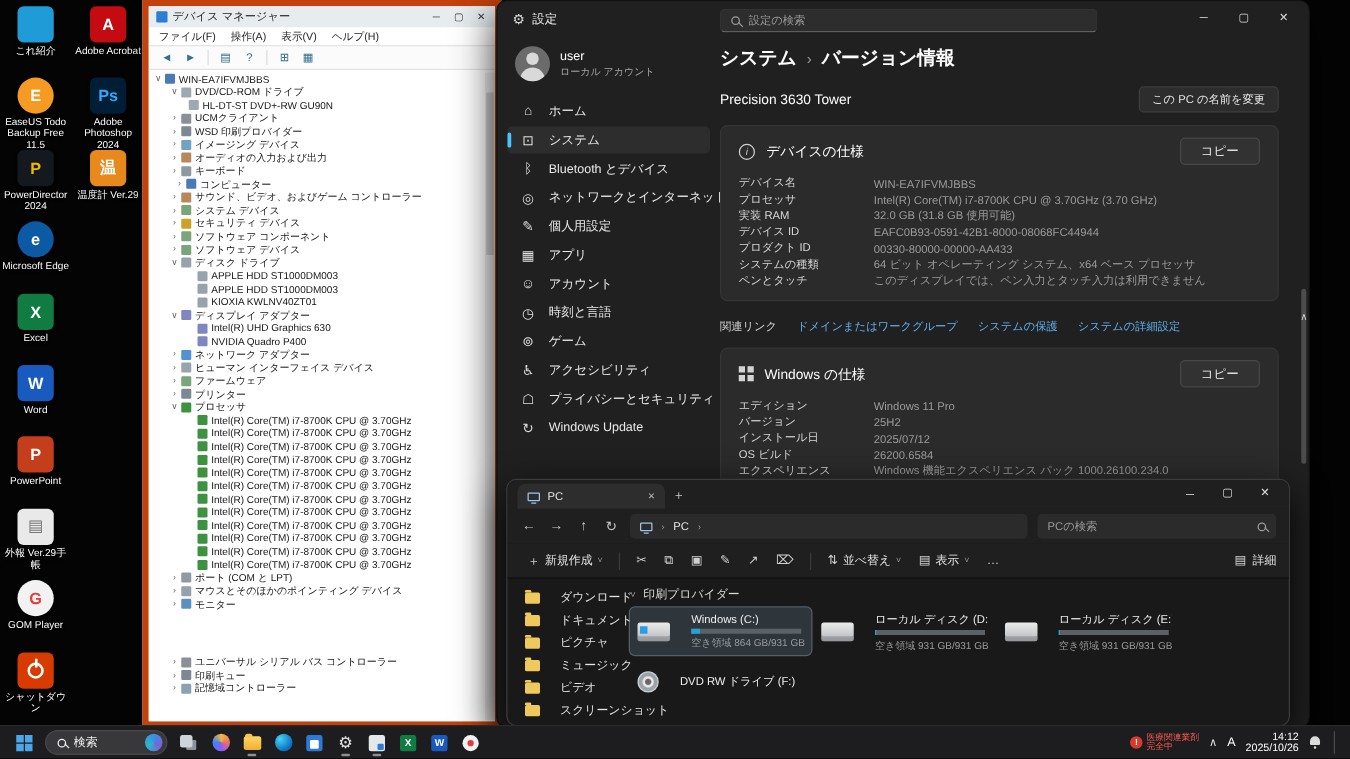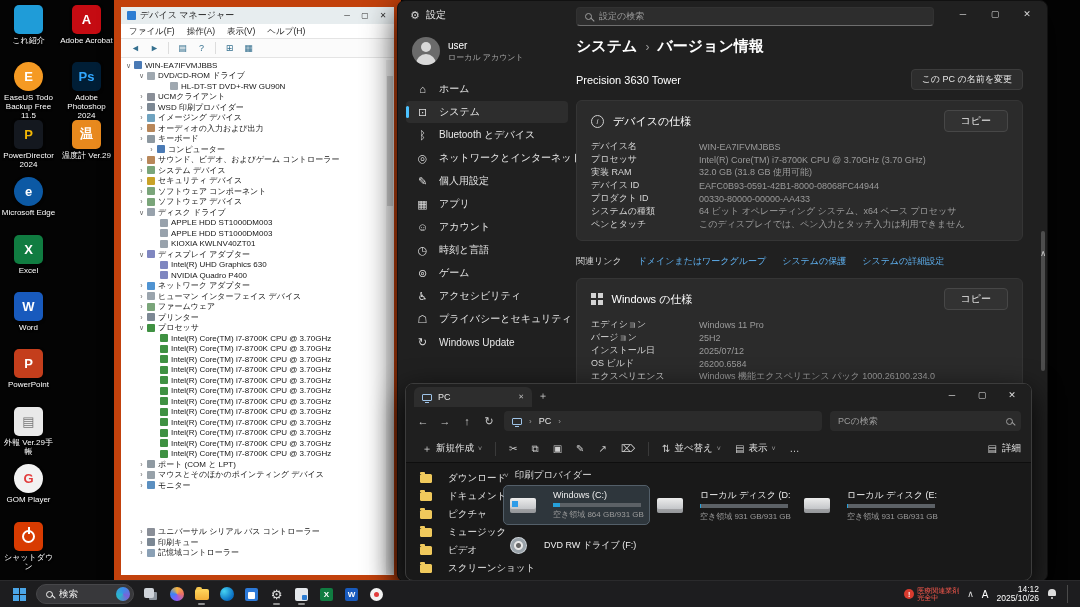--- a/index.html
+++ b/index.html
@@ -8,21 +8,21 @@
 .screen{position:relative;width:1080px;height:607px;background:#040404;overflow:hidden}
 
 
 .desk-icon{position:absolute;width:55px;text-align:center;z-index:0}
 .desk-icon .ic{width:29px;height:29px;margin:0 auto 2px;border-radius:5px;display:flex;align-items:center;justify-content:center;color:#fff;font-weight:bold;font-size:13px;box-shadow:0 1px 3px rgba(0,0,0,.7)}
 .desk-icon .lbl{font-size:8px;line-height:9px;color:#fff;text-shadow:0 1px 2px #000}
 .pwr{width:13px;height:13px;border:2px solid #fff;border-radius:50%;position:relative;display:block}
 .pwr::after{content:"";position:absolute;left:3.5px;top:-5px;width:2px;height:7px;background:#fff}
 
 
-.devmgr{position:absolute;left:114px;top:0;width:287px;height:582px;background:#fff;border:7px solid #c2410c;box-shadow:3px 3px 14px rgba(0,0,0,.75);display:flex;flex-direction:column;z-index:1}
+.devmgr{position:absolute;left:114px;top:0;width:287px;height:582px;background:#fff;border:5px solid #c2410c;box-shadow:3px 3px 14px rgba(0,0,0,.75);display:flex;flex-direction:column;z-index:1}
 .dm-titlebar{height:17px;background:#e7edef;display:flex;align-items:center;gap:4px;padding:0 2px 0 6px;font-size:9px;color:#1c1c1c;flex:0 0 17px}
 .dm-appicon{width:9px;height:9px;background:#2d7dd2;border-radius:1px;flex:0 0 9px}
 .dm-title{flex:1;white-space:nowrap;overflow:hidden}
 .dm-ctrls{display:flex}
 .dm-ctrl{width:18px;text-align:center;font-size:8px;color:#333}
 .dm-menubar{height:14px;background:#fff;display:flex;align-items:flex-end;padding-left:2px;flex:0 0 14px}
 .dm-menu{font-size:8.5px;color:#222;padding:0 6px}
 .dm-toolbar{height:20px;background:#fbfbfb;border-top:1px solid #e4e4e4;border-bottom:1px solid #e4e4e4;display:flex;align-items:center;padding-left:6px;gap:2px;flex:0 0 20px}
 .dm-tool{width:17px;height:16px;display:flex;align-items:center;justify-content:center;font-size:9px;color:#35708f;border-radius:2px}
 .dm-sep{width:1px;height:12px;background:#ddd;margin:0 3px}
@@ -37,21 +37,21 @@
 .ticon-disk{background:#98a2ac}.ticon-display{background:#7f86c0}.ticon-net{background:#4f93d2}
 .ticon-hid{background:#9aa4ad}.ticon-cpu{background:#3f9142}.ticon-port{background:#8f9aa2}
 .ticon-mouse{background:#97a1a9}.ticon-monitor{background:#5b8fc0}.ticon-storage{background:#8aa0b5}
 .dm-scroll{position:absolute;right:0;top:53px;bottom:1px;width:8px;background:#f1f1f1}
 .dm-thumb{position:absolute;left:1px;right:1px;top:16px;height:130px;background:#cfcfcf;display:block}
 
 
 .settings{position:absolute;left:397px;top:0;width:651px;height:582px;background:#202020;border:1px solid #111;border-radius:8px;box-shadow:0 10px 32px rgba(0,0,0,.85);z-index:2;color:#fff;overflow:hidden}
 .st-app{position:absolute;left:12px;top:7px;display:flex;gap:6px;align-items:center;font-size:10px;color:#e8e8e8}
 .st-gear{font-size:11px;color:#d6d6d6}
-.st-search{position:absolute;left:178px;top:6px;width:358px;height:19px;background:#2d2d2d;border:1px solid #323232;border-bottom-color:#6e6e6e;border-radius:4px;display:flex;align-items:center;gap:7px;padding:0 8px;font-size:9px;color:#9c9c9c}
+.st-search{position:absolute;left:178px;top:6px;width:302px;height:19px;background:#2d2d2d;border:1px solid #323232;border-bottom-color:#6e6e6e;border-radius:4px;display:flex;align-items:center;gap:7px;padding:0 8px;font-size:9px;color:#9c9c9c}
 .st-ctrls{position:absolute;right:4px;top:0;display:flex}
 .st-ctrl{width:32px;height:26px;display:flex;align-items:center;justify-content:center;font-size:9px;color:#d8d8d8}
 .mag{width:7px;height:7px;border:1.2px solid currentColor;border-radius:50%;position:relative;flex:0 0 7px;display:inline-block}
 .mag::after{content:"";position:absolute;width:4.5px;height:1.2px;background:currentColor;transform:rotate(45deg);right:-3.5px;bottom:-1px}
 .st-side{position:absolute;left:0;top:28px;width:178px;bottom:0;padding:4px 8px}
 .st-user{display:flex;gap:8px;align-items:center;padding:4px 6px 12px}
 .st-avatar{width:28px;height:28px;border-radius:50%;background:#6b6b6b;position:relative;overflow:hidden;flex:0 0 28px}
 .st-avatar::before{content:"";position:absolute;left:9px;top:5px;width:10px;height:10px;border-radius:50%;background:#d9d9d9}
 .st-avatar::after{content:"";position:absolute;left:4px;top:17px;width:20px;height:12px;border-radius:10px 10px 0 0;background:#d9d9d9}
 .st-user-name{font-size:10px;color:#fff;line-height:12px}
@@ -258,21 +258,21 @@
         <div class="trow" style="padding-left: 3px;">
           <span class="texp">∨</span>
           <span class="ticon ticon-pc"></span>
           <span class="tlbl">WIN-EA7IFVMJBBS</span>
         </div>
         <div class="trow" style="padding-left: 16px;">
           <span class="texp">∨</span>
           <span class="ticon ticon-dvd"></span>
           <span class="tlbl">DVD/CD-ROM ドライブ</span>
         </div>
-        <div class="trow" style="padding-left: 39px;">
+        <div class="trow" style="padding-left: 22px;">
           <span class="texp"></span>
           <span class="ticon ticon-dvd"></span>
           <span class="tlbl">HL-DT-ST DVD+-RW GU90N</span>
         </div>
         <div class="trow" style="padding-left: 16px;">
           <span class="texp">›</span>
           <span class="ticon ticon-usb"></span>
           <span class="tlbl">UCMクライアント</span>
         </div>
         <div class="trow" style="padding-left: 16px;">
@@ -288,21 +288,21 @@
         <div class="trow" style="padding-left: 16px;">
           <span class="texp">›</span>
           <span class="ticon ticon-audio"></span>
           <span class="tlbl">オーディオの入力および出力</span>
         </div>
         <div class="trow" style="padding-left: 16px;">
           <span class="texp">›</span>
           <span class="ticon ticon-keyboard"></span>
           <span class="tlbl">キーボード</span>
         </div>
-        <div class="trow" style="padding-left: 26px;">
+        <div class="trow" style="padding-left: 20px;">
           <span class="texp">›</span>
           <span class="ticon ticon-pc"></span>
           <span class="tlbl">コンピューター</span>
         </div>
         <div class="trow" style="padding-left: 16px;">
           <span class="texp">›</span>
           <span class="ticon ticon-audio"></span>
           <span class="tlbl">サウンド、ビデオ、およびゲーム コントローラー</span>
         </div>
         <div class="trow" style="padding-left: 16px;">

